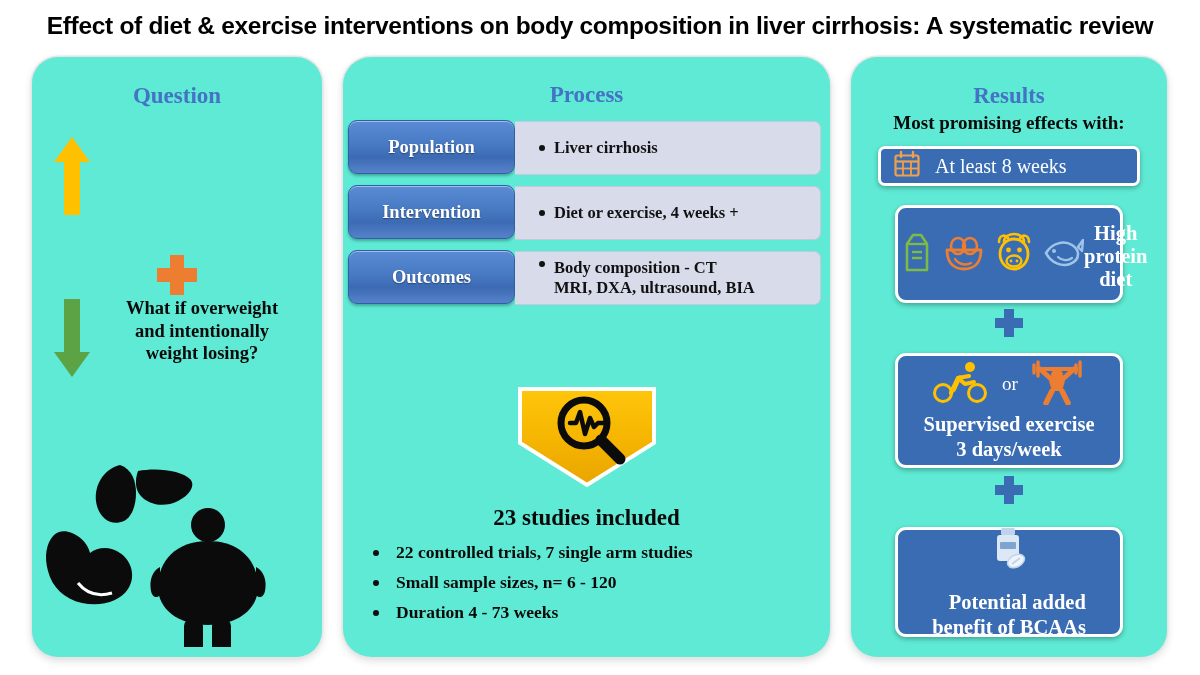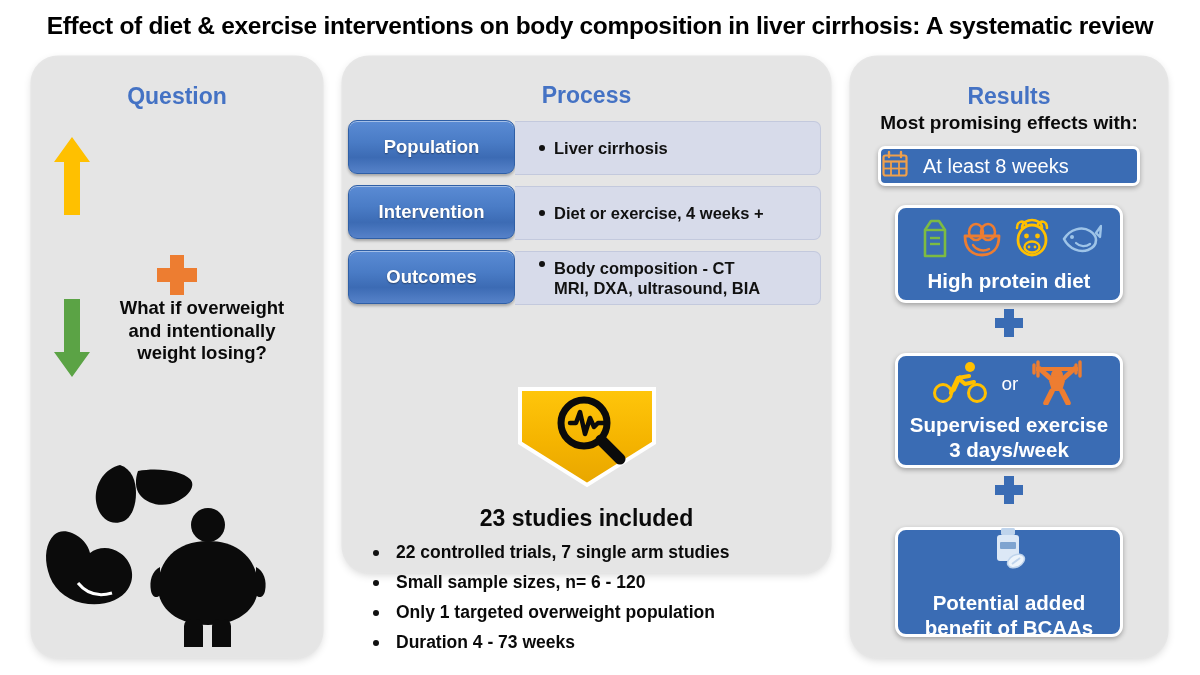--- a/index.html
+++ b/index.html
@@ -21,26 +21,27 @@
     font-size: 24.5px;
     font-weight: bold;
     color: #000000;
     letter-spacing: -0.3px;
     white-space: nowrap;
   }
 
   
   .panel {
     position: absolute;
-    background: #e5e5e5;
+    background: #5eead4;
     border-radius: 26px;
     box-shadow: 0 0 0 1.5px #e6e6e6, 0 3px 9px rgba(0,0,0,0.16);
+    font-family: Liberation Serif, serif;
   }
   #panel-question { left: 32px;  top: 57px; width: 290px; height: 600px; }
-  #panel-process  { left: 343px; top: 57px; width: 487px; height: 515px; }
+  #panel-process  { left: 343px; top: 57px; width: 487px; height: 600px; border-radius: 28px; }
   #panel-results  { left: 851px; top: 57px; width: 316px; height: 600px; }
 
   .panel-heading {
     text-align: center;
     font-size: 23px;
     font-weight: bold;
     color: #4472C4;
     margin-top: 26px;
   }
   #panel-process .panel-heading { margin-top: 25px; }
@@ -164,39 +165,40 @@
     border-radius: 11px;
     border: 3px solid #ffffff;
     box-shadow: 0 2px 5px rgba(0,0,0,0.3);
     color: #ffffff;
     text-align: center;
   }
   #res-weeks {
     left: 27px; top: 89px; width: 262px; height: 40px;
     border-radius: 7px;
     display: flex; align-items: center; justify-content: flex-start;
+    padding-left: 12px;
   }
   #res-weeks .res-label {
     font-size: 20px; font-weight: normal; margin-left: 14px;
   }
   #res-protein {
     left: 44px; top: 148px; width: 228px; height: 98px;
-    display: flex; flex-direction: column; align-items: center; justify-content: center;
+    display: flex; flex-direction: row; align-items: center; 
   }
   #res-protein .res-label { font-size: 20.5px; font-weight: bold; margin-top: 5px; }
   #res-exercise {
     left: 44px; top: 296px; width: 228px; height: 115px;
     display: flex; flex-direction: column; align-items: center; justify-content: center;
   }
   #res-exercise .res-label { font-size: 20.5px; font-weight: bold; line-height: 1.22; margin-top: 3px;}
   #res-bcaa {
     left: 44px; top: 470px; width: 228px; height: 110px;
     display: flex; flex-direction: column; align-items: center; justify-content: center;
   }
-  #res-bcaa .res-label { font-size: 20.5px; font-weight: bold; line-height: 1.22; margin-top: 15px;}
+  #res-bcaa .res-label { font-size: 20.5px; font-weight: bold; line-height: 1.22; margin-top: 15px; text-align: right;}
 
   .plus-sep { position: absolute; left: 0; width: 316px; text-align: center; }
   #plus-sep-1 { top: 252px; }
   #plus-sep-2 { top: 419px; }
 
   .exercise-icons {
     display: flex; align-items: center; justify-content: center; gap: 10px;
   }
   .or-word { font-size: 19px; font-weight: normal; color: #ffffff; }
   .protein-icons { display: flex; align-items: center; justify-content: center; gap: 6px; }
@@ -314,24 +316,20 @@
     <div class="finding-item">
       <span class="bullet-dot"></span>
       <span>22 controlled trials, 7 single arm studies</span>
     </div>
     <div class="finding-item">
       <span class="bullet-dot"></span>
       <span>Small sample sizes, n= 6 - 120</span>
     </div>
     <div class="finding-item">
       <span class="bullet-dot"></span>
-      <span>Only 1 targeted overweight population</span>
-    </div>
-    <div class="finding-item">
-      <span class="bullet-dot"></span>
       <span>Duration 4 - 73 weeks</span>
     </div>
   </div>
 </div>
 
 <div class="panel" id="panel-results">
 
   <div class="panel-heading">Results</div>
   <div class="results-sub">Most promising effects with:</div>
 

